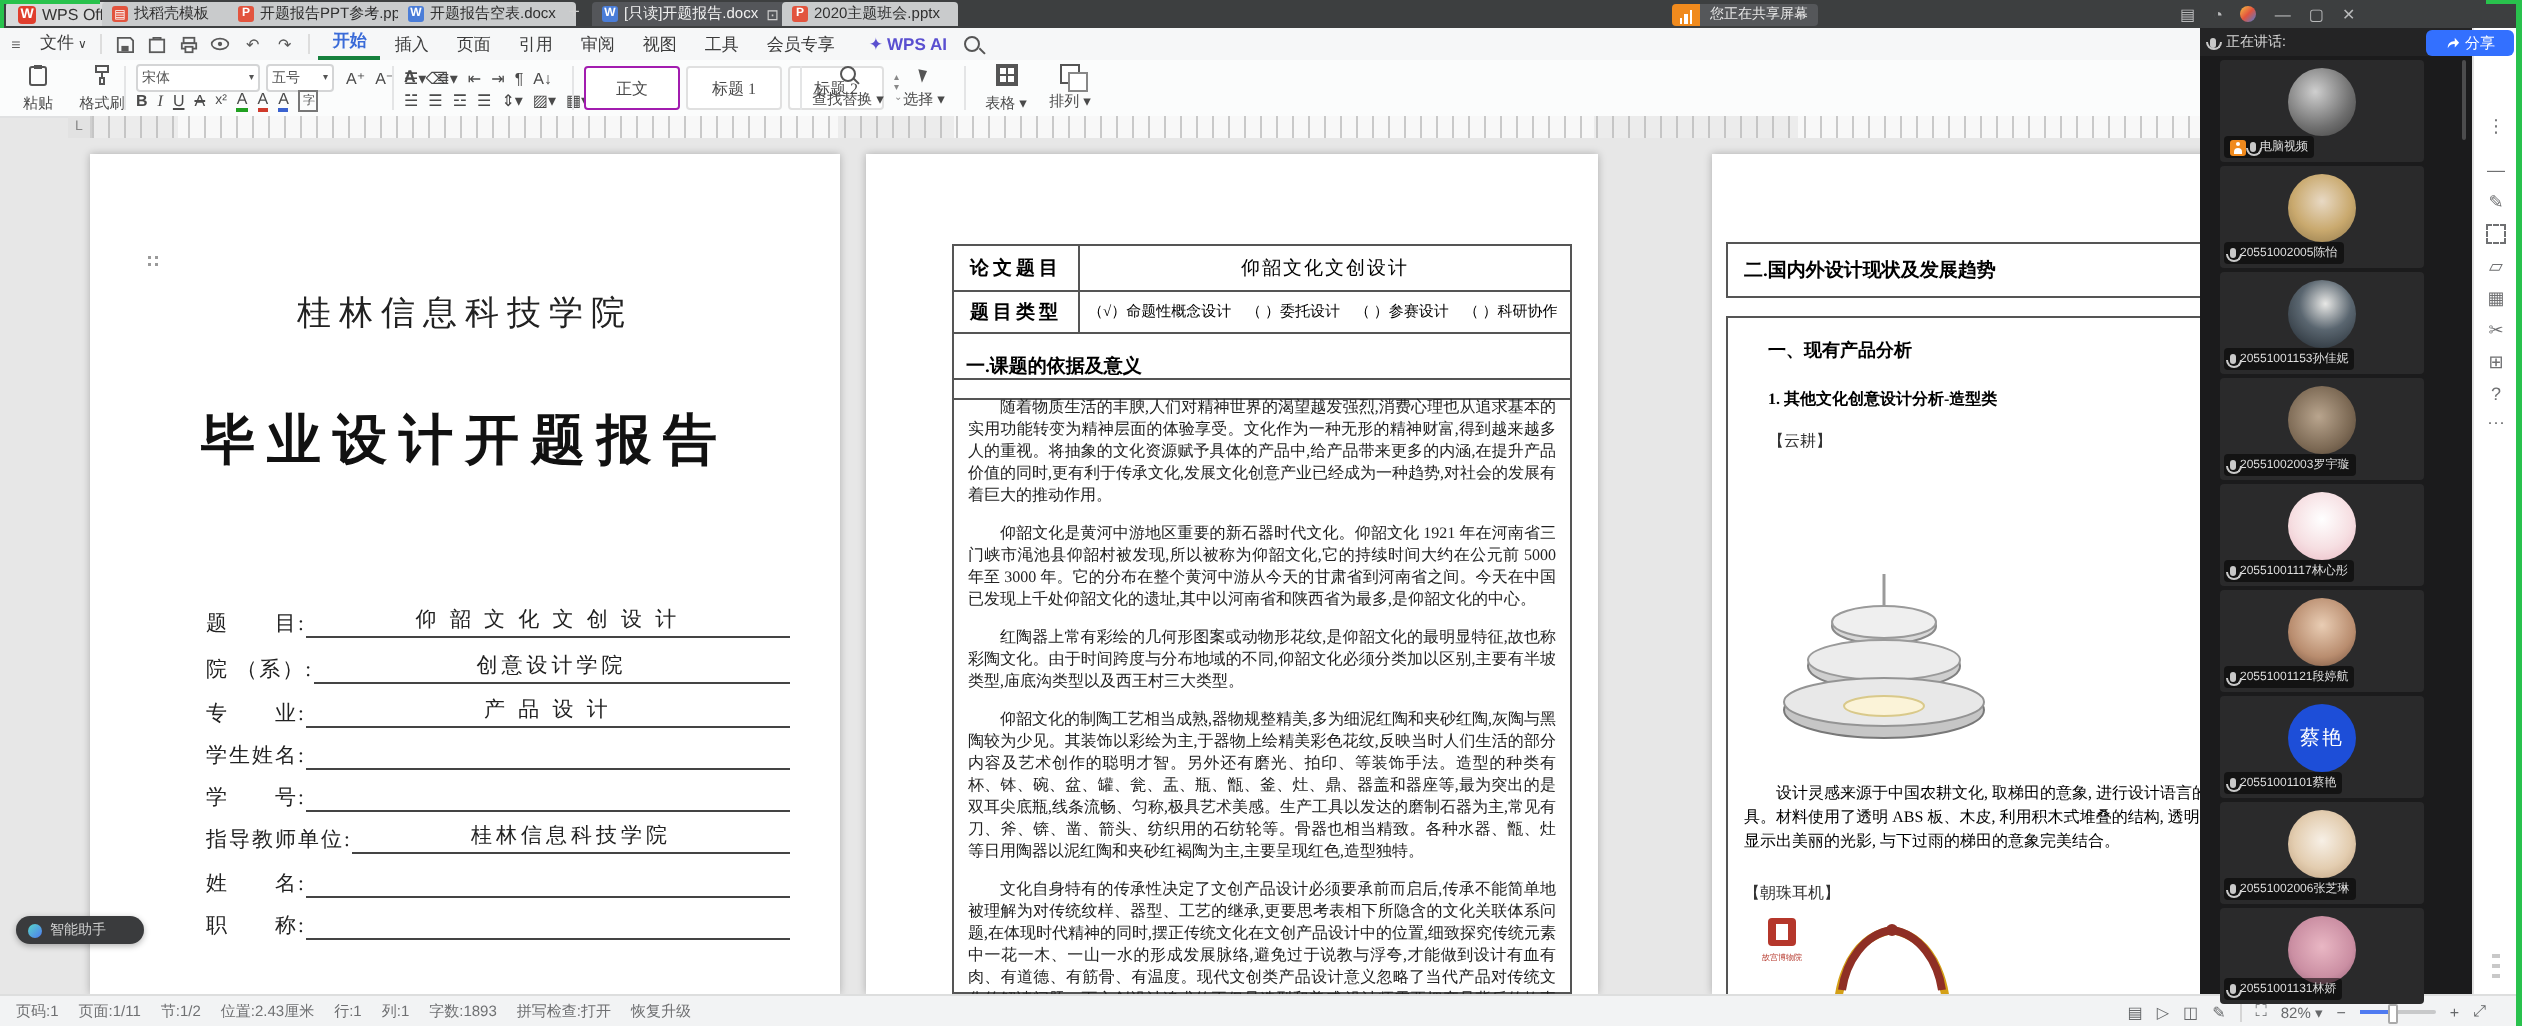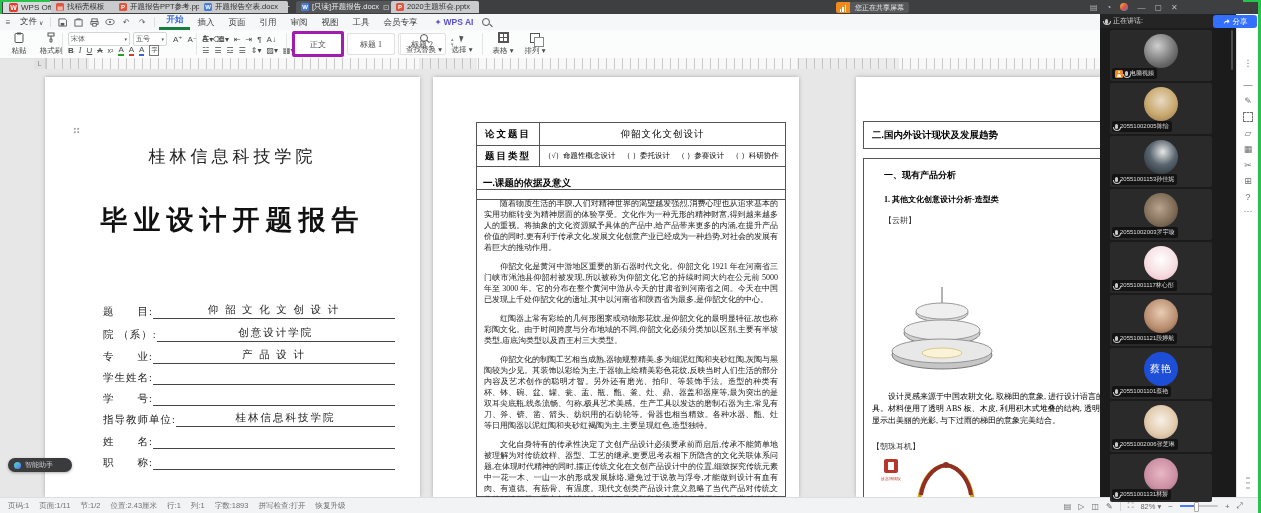--- a/index.html
+++ b/index.html
@@ -28,38 +28,38 @@
   .sig i{display:block;width:1.5px;background:#fff;}
   .sharebadge .txt{background:#55575a;color:#e8e8e8;font-size:7px;padding:0 5px;height:11px;line-height:11px;}
   .winctl{top:1px;height:12px;display:flex;align-items:center;gap:9px;color:#b9babb;font-size:8px;}
   
   .menurow{left:0;top:14px;width:1261px;height:16px;background:#f6f7f8;border-bottom:1px solid #e3e4e5;
            display:flex;align-items:center;font-size:8.5px;color:#3c3c3c;}
   .menubtn{padding:0 4px;display:flex;align-items:center;gap:2px;}
   .qicon{width:10px;height:10px;display:inline-flex;align-items:center;justify-content:center;
          color:#5a5a5a;font-size:8px;margin:0 3px;}
   .menutab{padding:0 7px;height:16px;line-height:16px;}
-  .menutab.active{color:#3a6bd8;border-bottom:6px solid #15803d;font-weight:bold;}
+  .menutab.active{color:#3a6bd8;border-bottom:4px solid #15803d;font-weight:bold;}
   .ai{color:#5a4fd0;font-weight:bold;margin-left:10px;display:flex;align-items:center;gap:2px;}
   .sicon{display:inline-block;width:6px;height:6px;border:1.2px solid #555;border-radius:50%;position:relative;}
   .sicon:after{content:"";position:absolute;width:4px;height:1.2px;background:#555;transform:rotate(45deg);
                right:-3.2px;bottom:-1.2px;}
   
   .toolbar{left:0;top:30px;width:1261px;height:28px;background:#fbfcfc;border-bottom:1px solid #e0e1e2;
            color:#4a4a4a;font-size:7.5px;}
   .tgroup{position:absolute;top:0;height:28px;display:flex;align-items:center;}
   .vsep{position:absolute;top:3px;height:22px;width:1px;background:#e4e5e6;}
   .bigbtn{display:flex;flex-direction:column;align-items:center;justify-content:center;width:26px;gap:1px;}
   .bigbtn .bi{font-size:10px;line-height:10px;}
   .combo{border:1px solid #d4d5d6;background:#fff;border-radius:2px;height:12px;display:flex;
          align-items:center;justify-content:space-between;padding:0 2px;font-size:7px;color:#555;}
   .minirow{display:flex;align-items:center;gap:5px;height:12px;font-size:8px;}
   .chip{border:1px solid #e0e0e0;background:#fff;border-radius:2px;height:20px;min-width:34px;
         display:flex;align-items:center;justify-content:center;font-size:8px;padding:0 6px;}
-  .chip.sel{border:3px solid #a21caf;}
+  .chip.sel{border:1px solid #a21caf;}
   .cursoricon{width:0;height:0;border-left:4px solid #555;border-top:2px solid transparent;
               border-bottom:5px solid transparent;transform:rotate(-15deg);display:inline-block;}
   .tblicon{width:9px;height:9px;display:inline-block;
            background:linear-gradient(#555 1px,transparent 1px),linear-gradient(90deg,#555 1px,transparent 1px),#fff;
            background-size:4px 4px;border:1px solid #555;}
   .layericon{width:8px;height:8px;border:1px solid #555;display:inline-block;position:relative;background:#fff;}
   .layericon:after{content:"";position:absolute;left:3px;top:3px;width:8px;height:8px;border:1px solid #888;background:#fff;}
   
   .ruler{left:34px;top:58px;width:1070px;height:11px;background:#ececec;
          border-bottom:1px solid #dcdcdc;}

